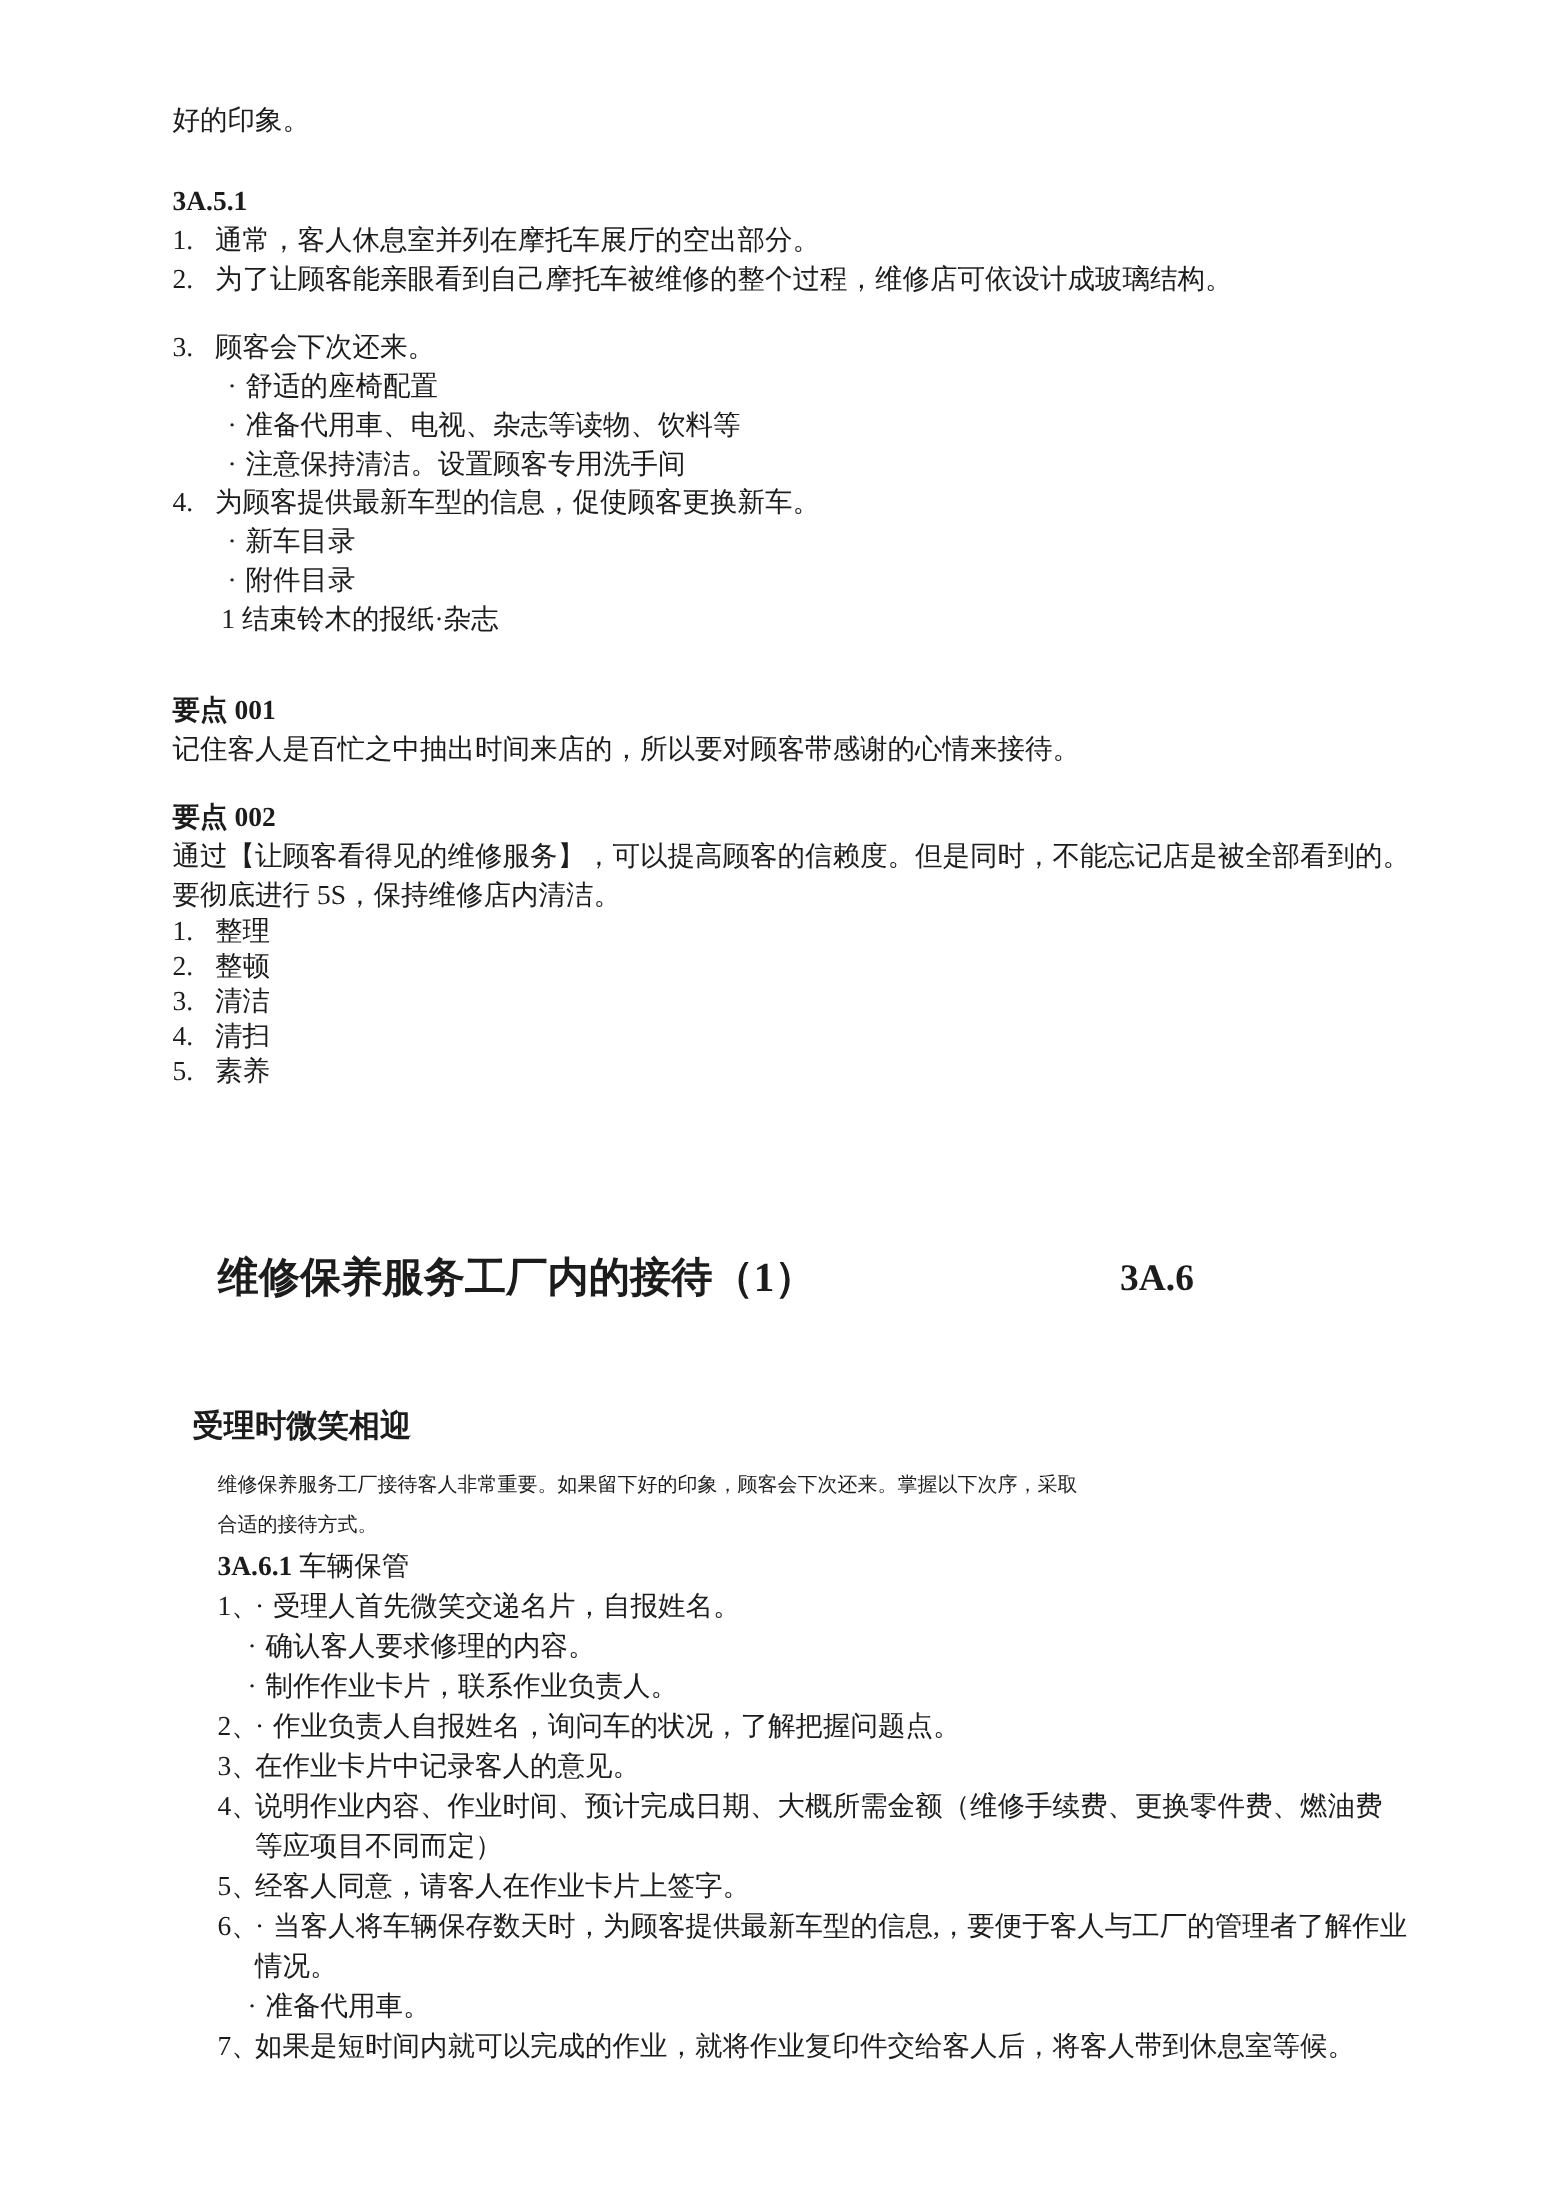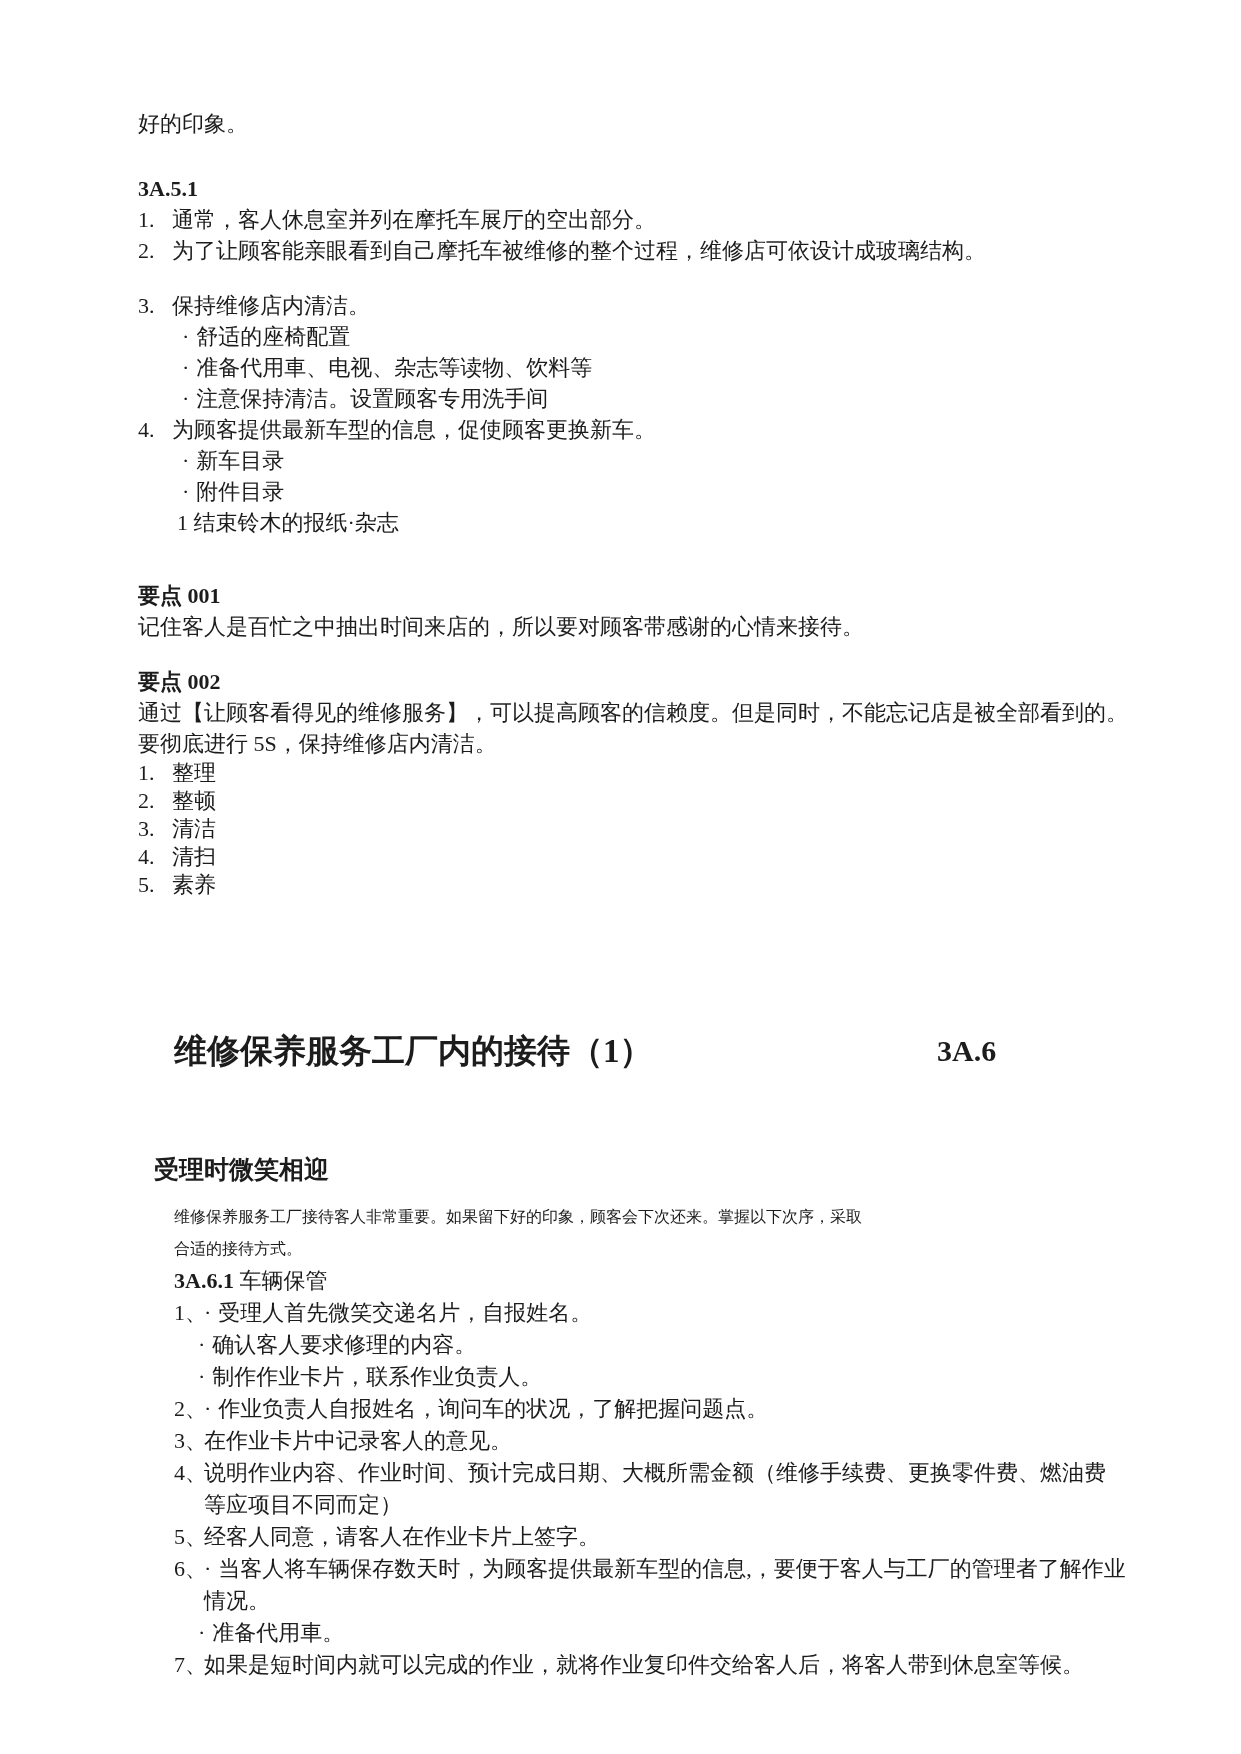--- a/index.html
+++ b/index.html
@@ -1,35 +1,35 @@
 <!DOCTYPE html>
 <html><head>
 <meta charset="utf-8">
 <style>
   html,body{margin:0;padding:0;}
   body{
     width:1241px;height:1754px;background:#ffffff;overflow:hidden;
     font-family:"Liberation Serif","DejaVu Serif",serif;
     color:#1c1c1c;
   }
-  .page{box-sizing:border-box;width:1241px;height:1754px;padding:108px 60px 0 138px;}
+  .page{box-sizing:border-box;width:1241px;height:1754px;padding:80px 60px 0 138px;}
   .line{font-size:22px;line-height:31px;white-space:nowrap;}
   .intro{margin-bottom:34px;}
   .h-bold{font-size:22px;line-height:31px;font-weight:bold;white-space:nowrap;}
   .oli{display:flex;font-size:22px;line-height:31px;white-space:nowrap;}
   .oli .num{width:34px;flex:none;}
   .oli.s5{line-height:28px;}
   .brow{display:flex;padding-left:44px;font-size:22px;line-height:31px;white-space:nowrap;}
   .bm{flex:none;margin-right:7px;}
   .note{padding-left:39px;font-size:22px;line-height:31px;white-space:nowrap;}
   .gap24{height:24px;}
   .gap42{height:42px;}
   .chapter{position:relative;margin-top:130px;height:44px;}
   .ctitle{margin-left:36px;font-size:33px;line-height:44px;font-weight:bold;white-space:nowrap;}
-  .ccode{position:absolute;left:799px;top:5px;font-size:30px;font-weight:bold;white-space:nowrap;}
+  .ccode{position:absolute;left:758px;top:5px;font-size:30px;font-weight:bold;white-space:nowrap;}
   .subhead{margin-top:80px;margin-left:16px;font-size:25px;line-height:34px;font-weight:bold;white-space:nowrap;}
   .chapbody{margin-left:36px;}
   .para{margin-top:14px;}
   .para .pline{font-size:16px;line-height:32px;white-space:nowrap;}
   .subsec{font-size:22px;line-height:32px;white-space:nowrap;}
   .subsec .bcode{font-weight:bold;}
   .step{display:flex;font-size:22px;line-height:32px;white-space:nowrap;}
   .step .snum{width:30px;flex:none;}
   .cont{padding-left:30px;font-size:22px;line-height:32px;white-space:nowrap;}
   .substep{display:flex;padding-left:24px;font-size:22px;line-height:32px;white-space:nowrap;}
@@ -49,21 +49,21 @@
   </div>
   <div class="oli">
     <span class="num">2.</span>
     <span class="itext">为了让顾客能亲眼看到自己摩托车被维修的整个过程，维修店可依设计成玻璃结构。</span>
   </div>
 
   <div class="gap24"></div>
 
   <div class="oli">
     <span class="num">3.</span>
-    <span class="itext">保持维修店内清洁。</span>
+    <span class="itext">顾客会下次还来。</span>
   </div>
   <div class="brow">
     <span class="bm">·</span>
     <span>舒适的座椅配置</span>
   </div>
   <div class="brow">
     <span class="bm">·</span>
     <span>准备代用車、电视、杂志等读物、饮料等</span>
   </div>
   <div class="brow">

